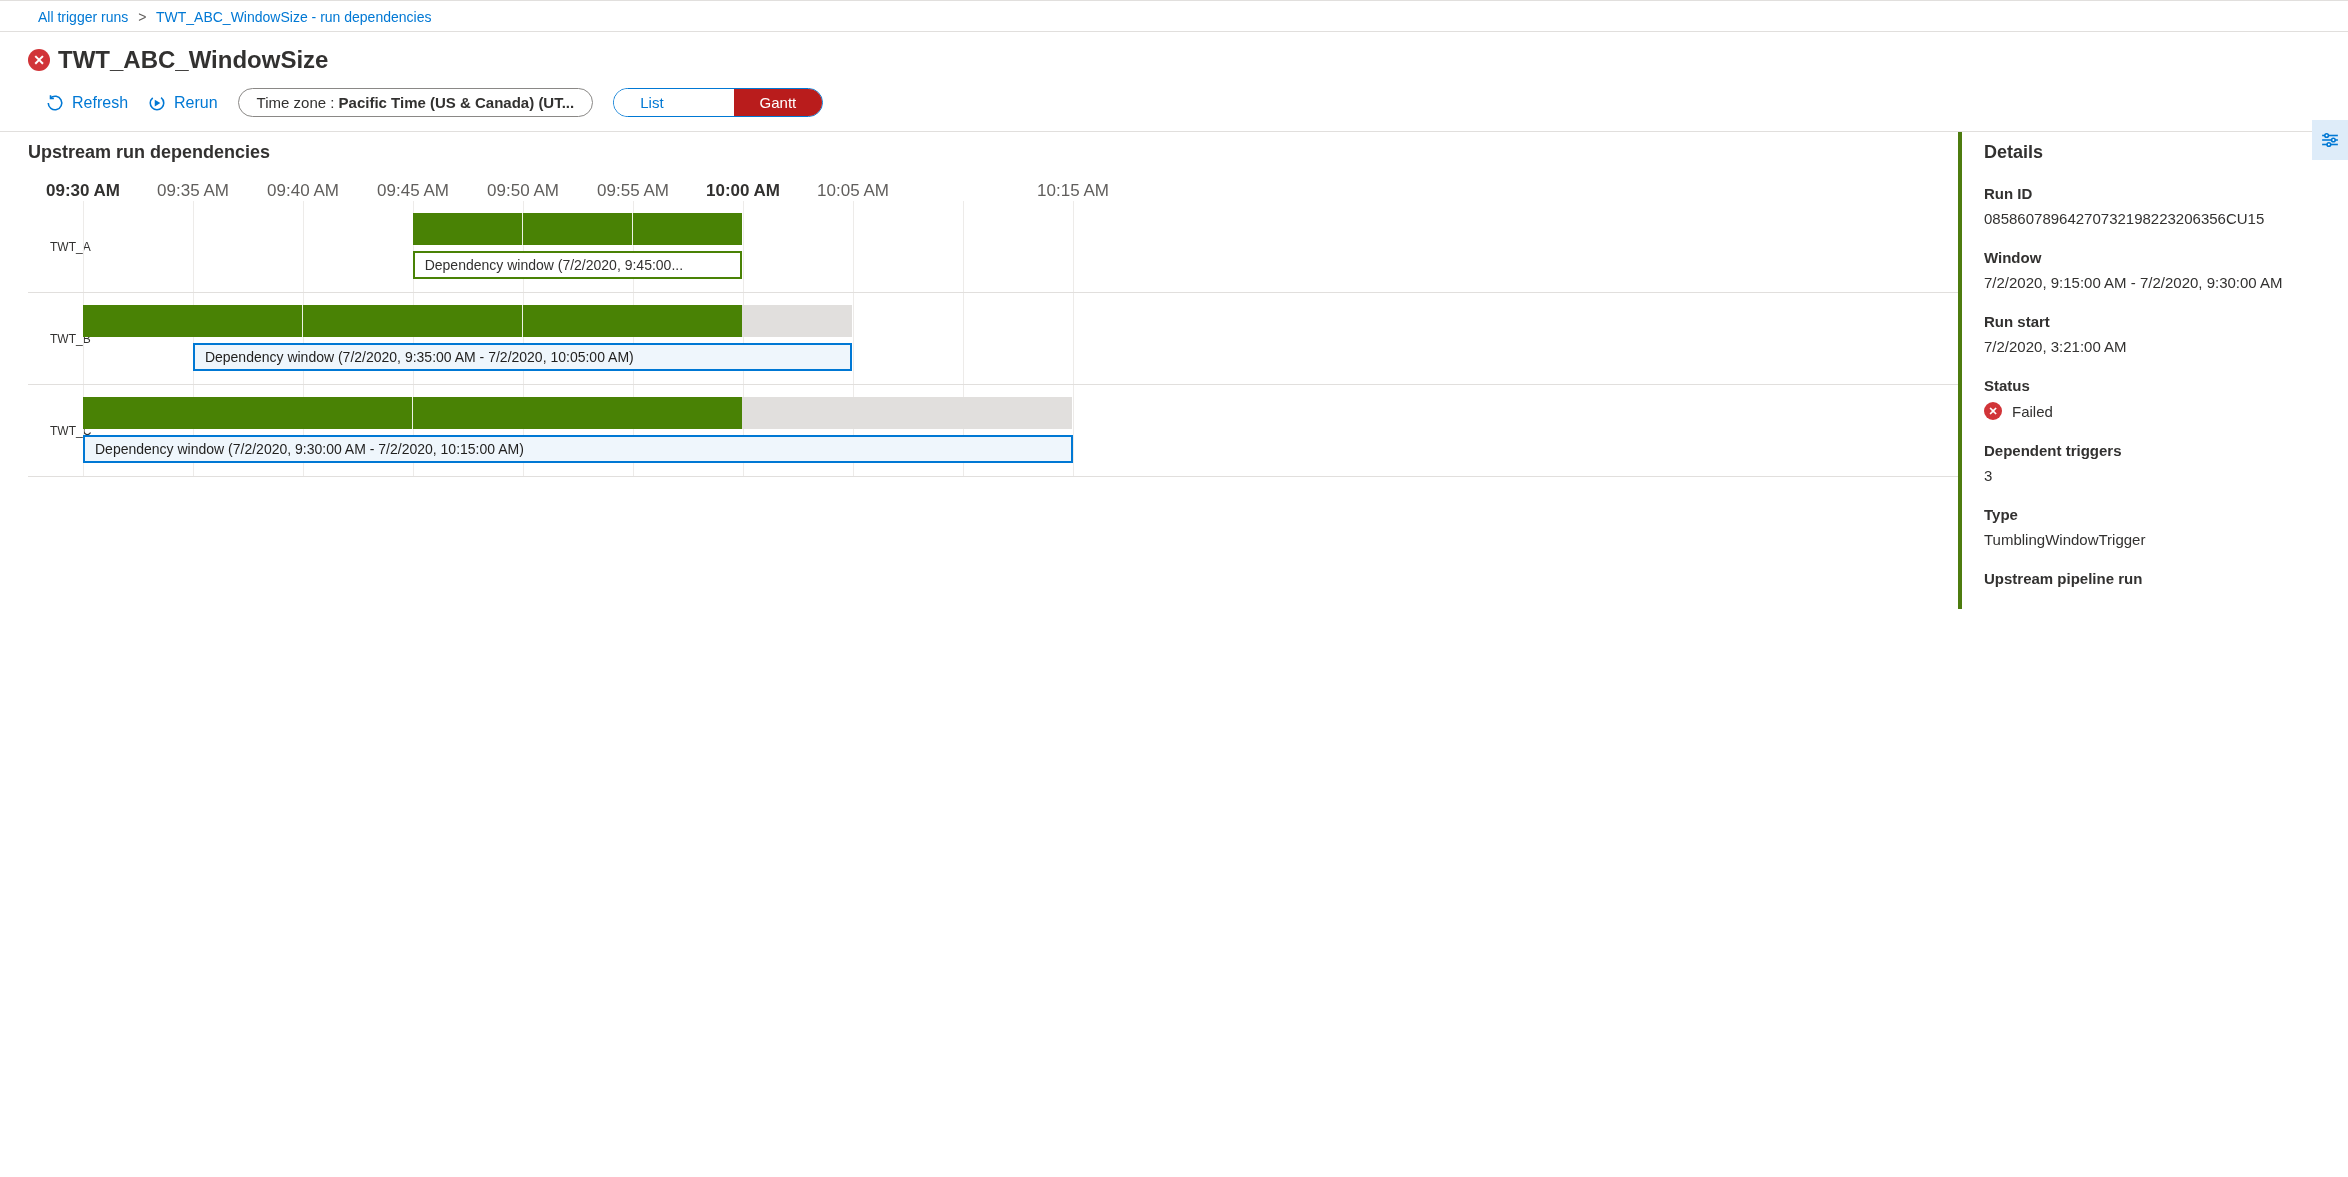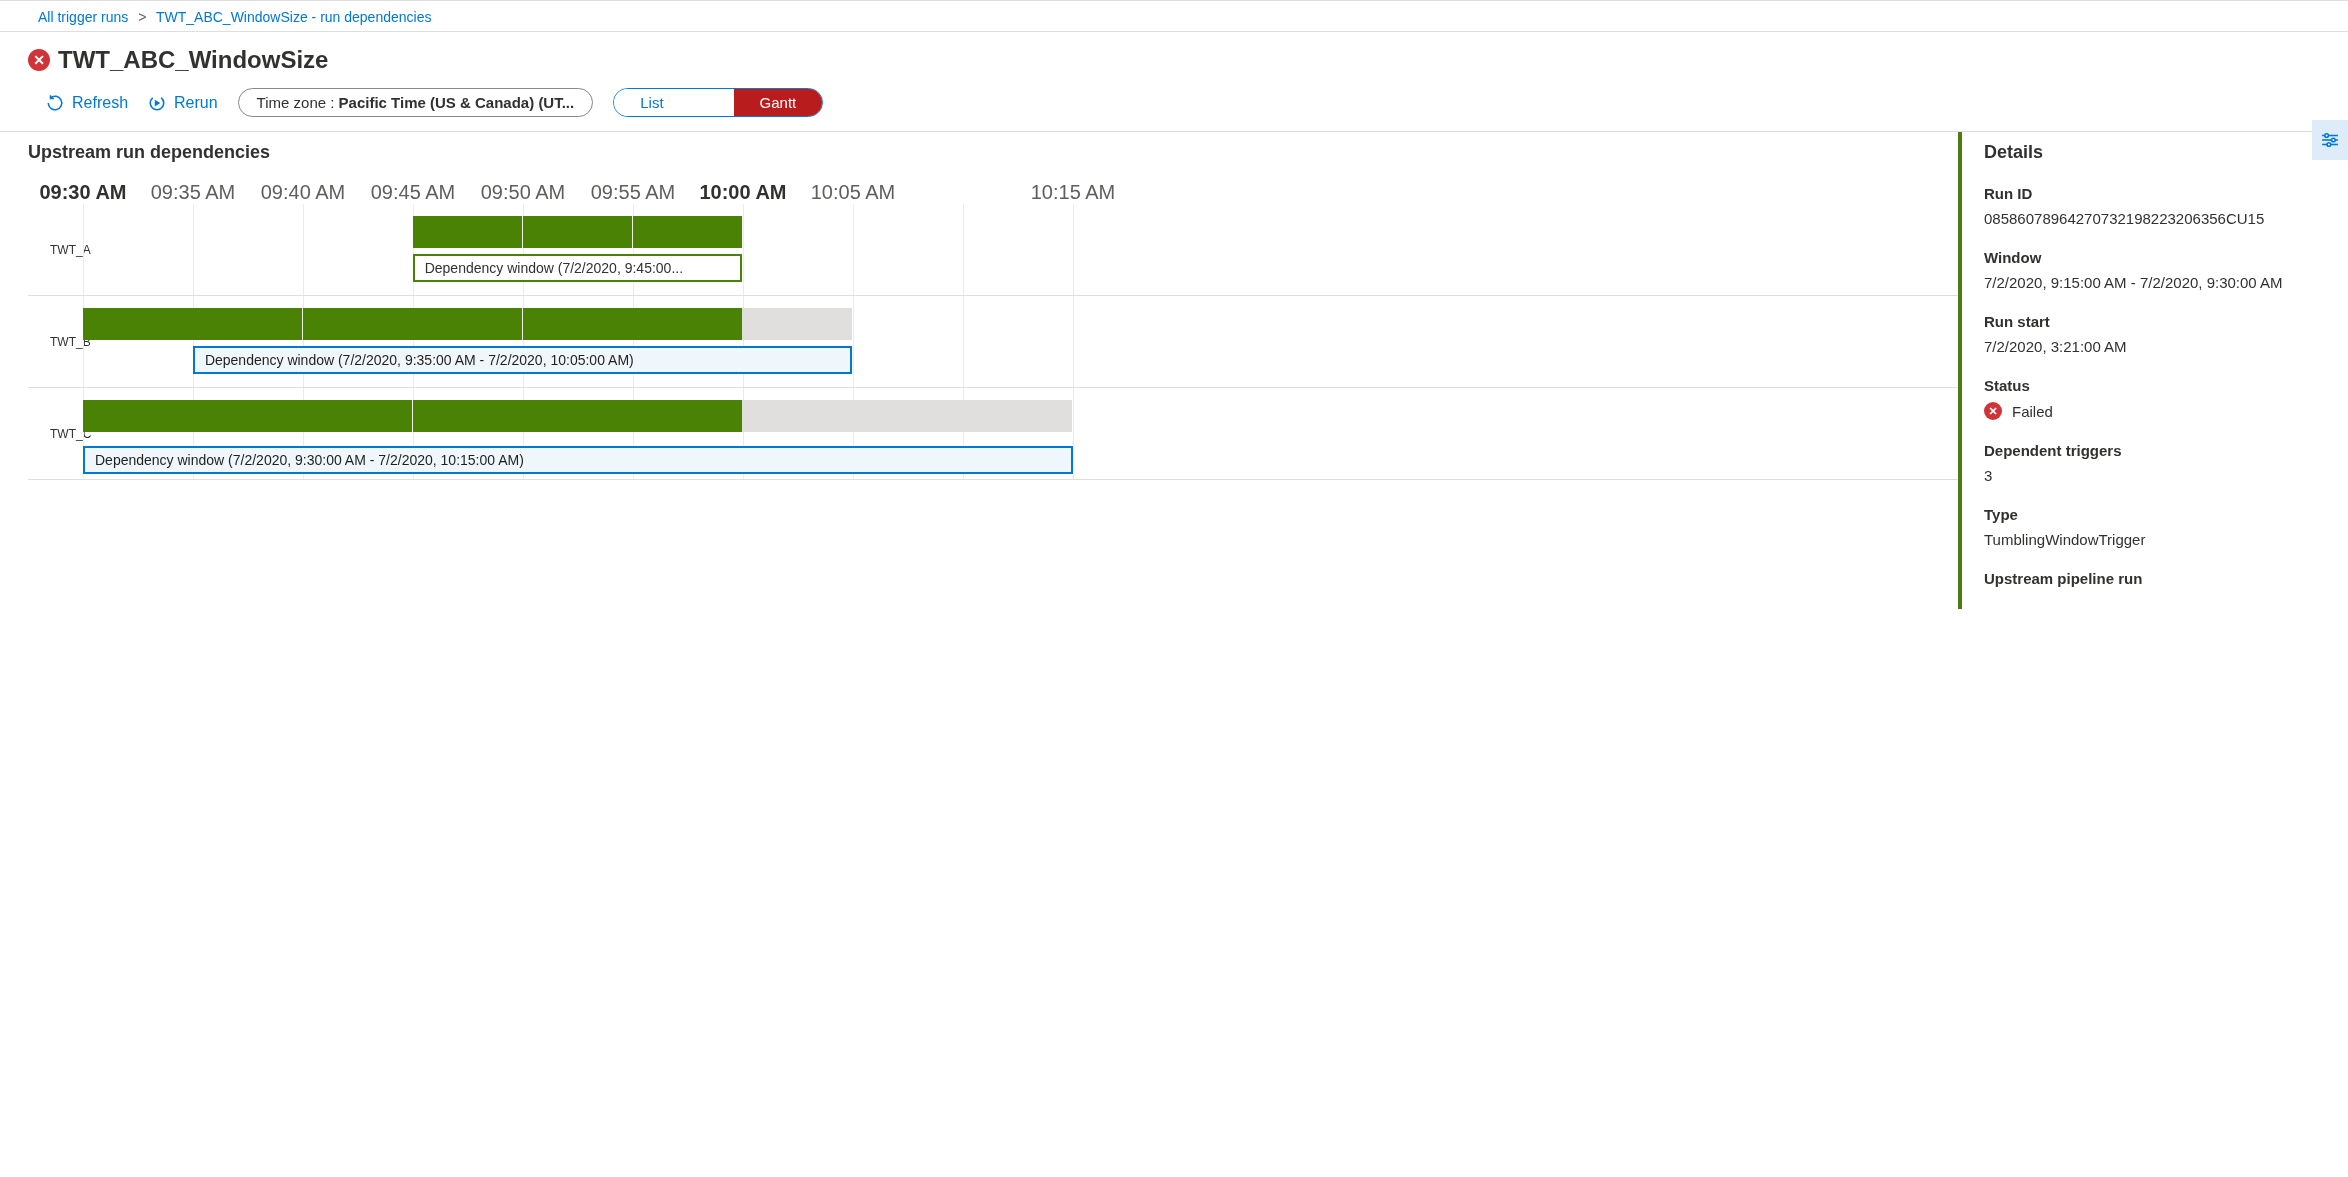--- a/index.html
+++ b/index.html
@@ -30,21 +30,21 @@
   
   .settings-panel { position:absolute; top:120px; right:0; width:36px; height:40px; background:#deecf9; display:flex; align-items:center; justify-content:center; cursor:pointer;}
   .settings-panel svg { stroke:#0078d4; }
   
   
   .content { display:flex; height:calc(100% - 200px); }
   .main { flex:1; padding:10px 0 0 28px; }
   .sidebar { width:390px; border-left:4px solid #4d7c0f; padding:10px 22px 0 22px;}
   .sec-title { font-size:18px; font-weight:700; margin-bottom:18px; }
   .gantt-scale { display:flex; }
-  .gantt-scale .tick { width:110px; text-align:center; font-size:20px; color:#605e5c; }
+  .gantt-scale .tick { width:110px; text-align:center; font-size:17px; color:#605e5c; }
   .gantt-scale .tick.bold { font-weight:700; color:#323130; }
   .gantt-body { }
   .gantt-row { display:flex; border-bottom:1px solid #e1dfdd; position:relative; height:92px; }
   .gantt-row .rlabel { width:100px; flex:none; display:flex; align-items:center; font-size:12px; padding-left:22px;}
   .gantt-row .rtrack { flex:1; position:relative; }
   .gridlines { position:absolute; inset:0; pointer-events:none;}
   .gridlines .gl { position:absolute; top:0; bottom:0; width:1px; background:#edebe9;}
   
   .bar-upper { position:absolute; top:12px; height:32px; background:#498205; display:flex; }
   .bar-upper .seg { border-right:1px solid rgba(255,255,255,0.9); }
@@ -196,21 +196,21 @@
               <div class="gl" style="left: 615px;"></div>
               <div class="gl" style="left: 725px;"></div>
               <div class="gl" style="left: 835px;"></div>
               <div class="gl" style="left: 945px;"></div>
             </div>
             <div class="bar-upper" style="left: -45px; width: 659.34px;">
               <div class="seg" style="flex: 1 1 0%;"></div>
               <div class="seg" style="flex: 1 1 0%;"></div>
             </div>
             <div class="greybar" style="left: 614.34px; width: 329.67px;"></div>
-            <div class="bar-lower blue" style="left: -45px; width: 990px; margin-top: 8px;">Dependency window (7/2/2020, 9:30:00 AM - 7/2/2020, 10:15:00 AM)</div>
+            <div class="bar-lower blue" style="left: -45px; width: 990px;">Dependency window (7/2/2020, 9:30:00 AM - 7/2/2020, 10:15:00 AM)</div>
           </div>
         </div>
       </div>
   </div>
   <div class="sidebar">
     <div class="d-title">Details</div>
     <div class="d-field">
       <div class="k">Run ID</div>
       <div class="v">08586078964270732198223206356CU15</div>
     </div>

